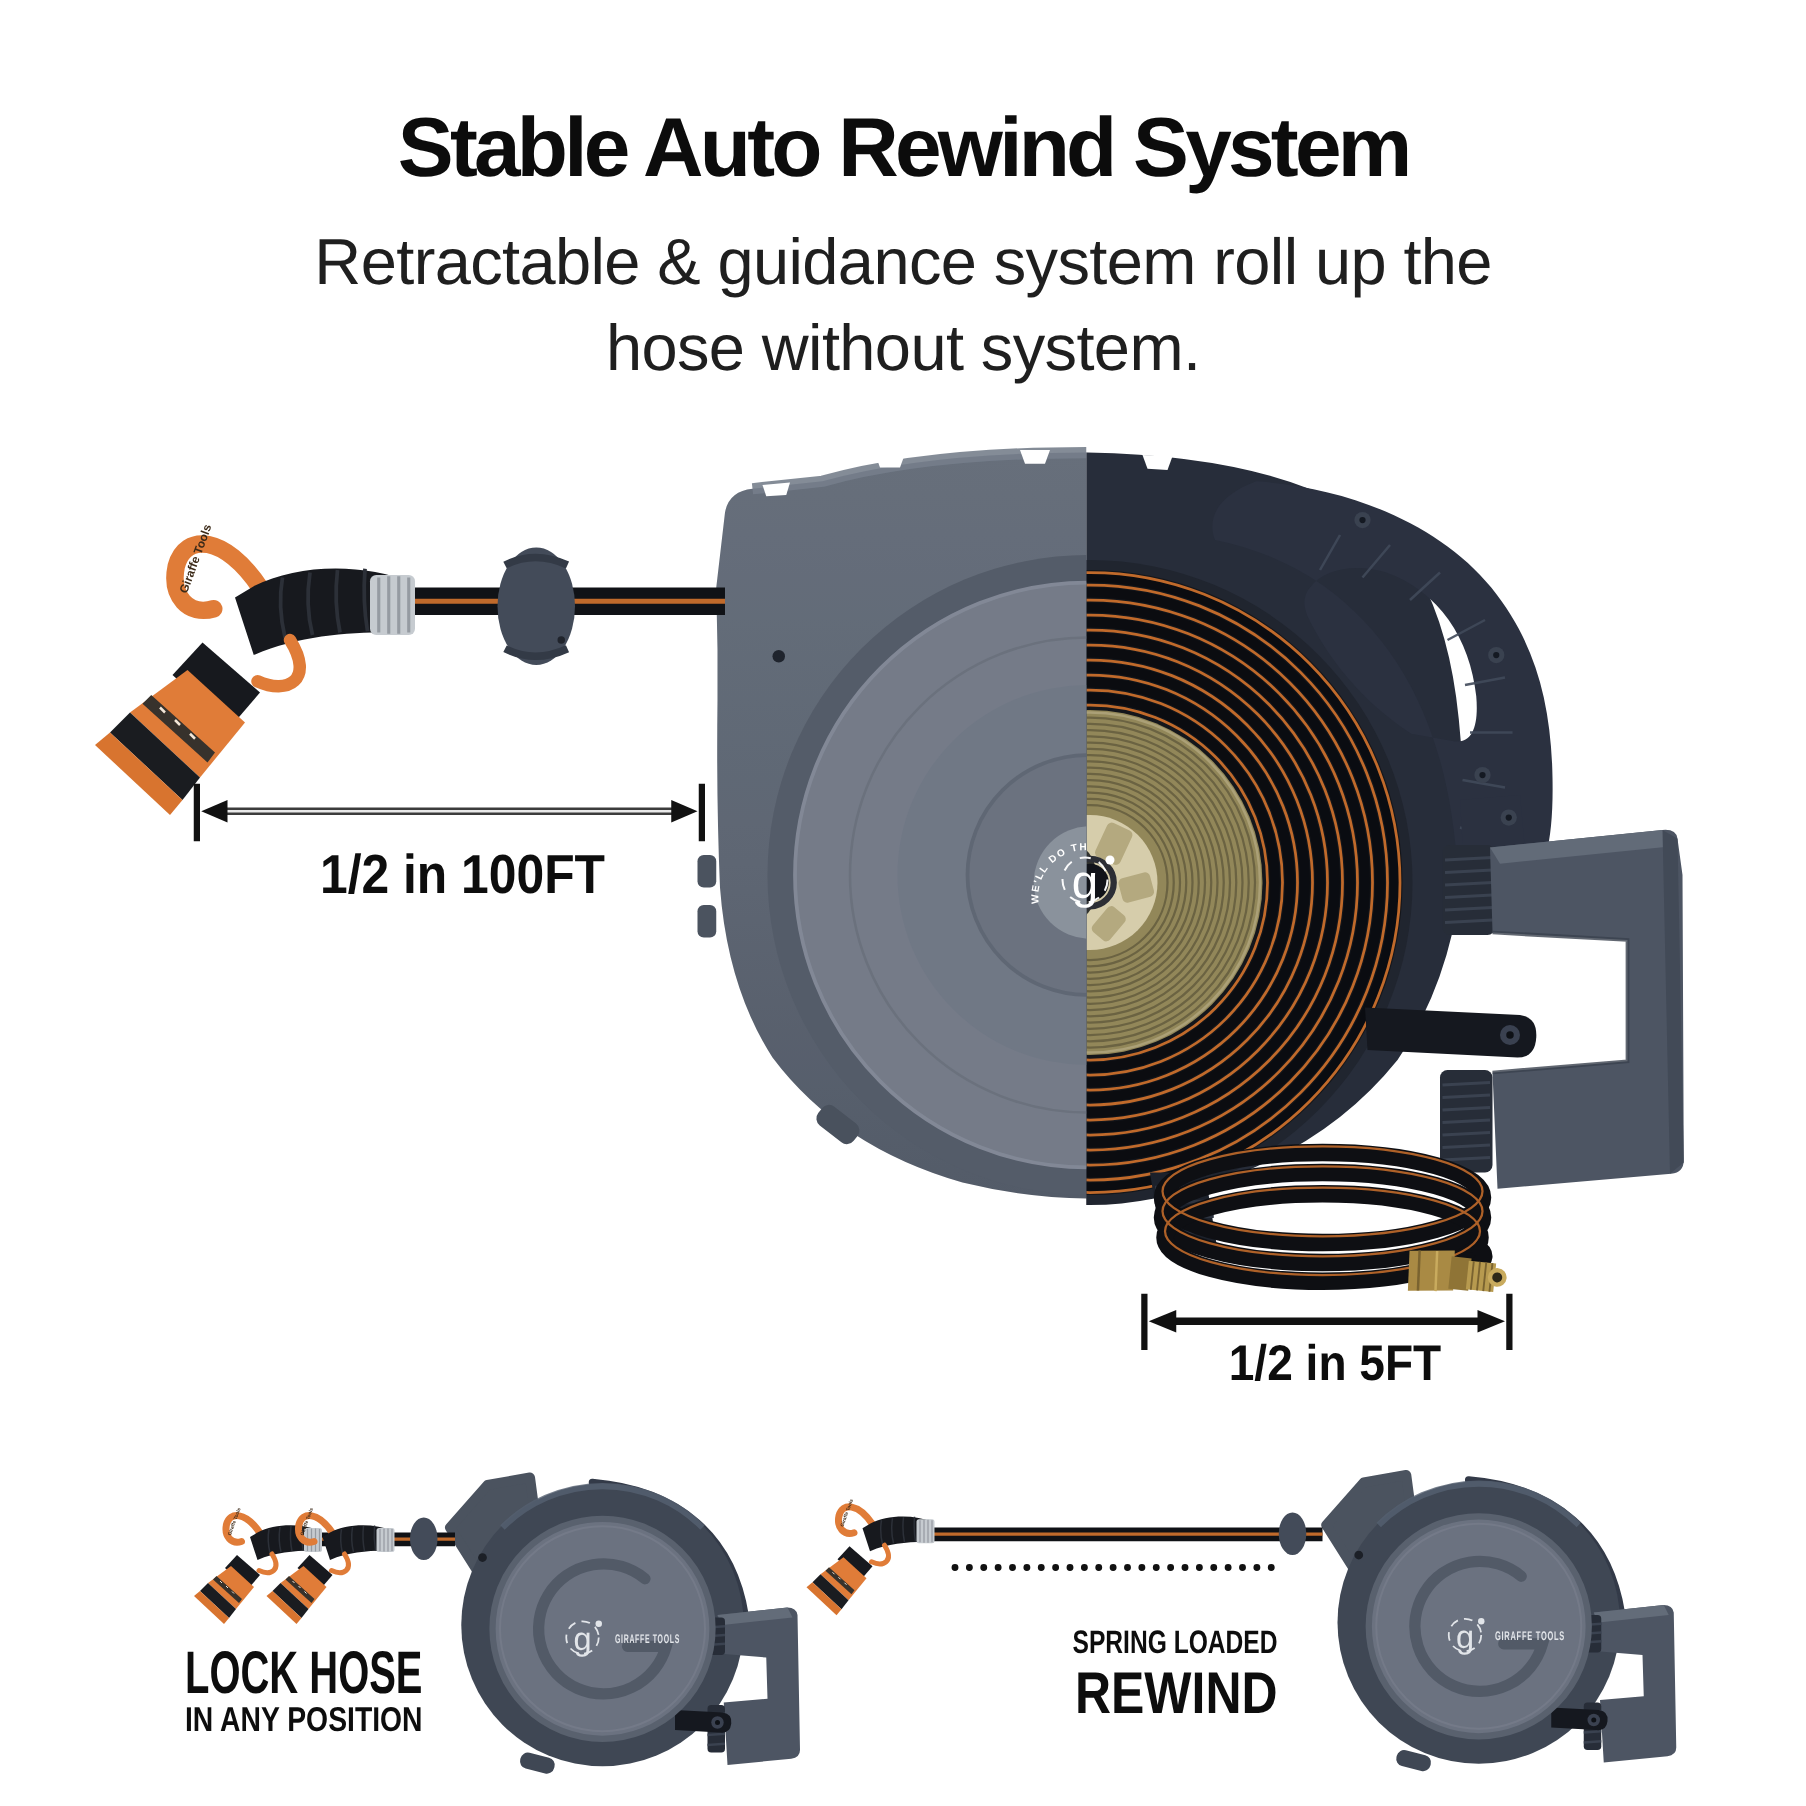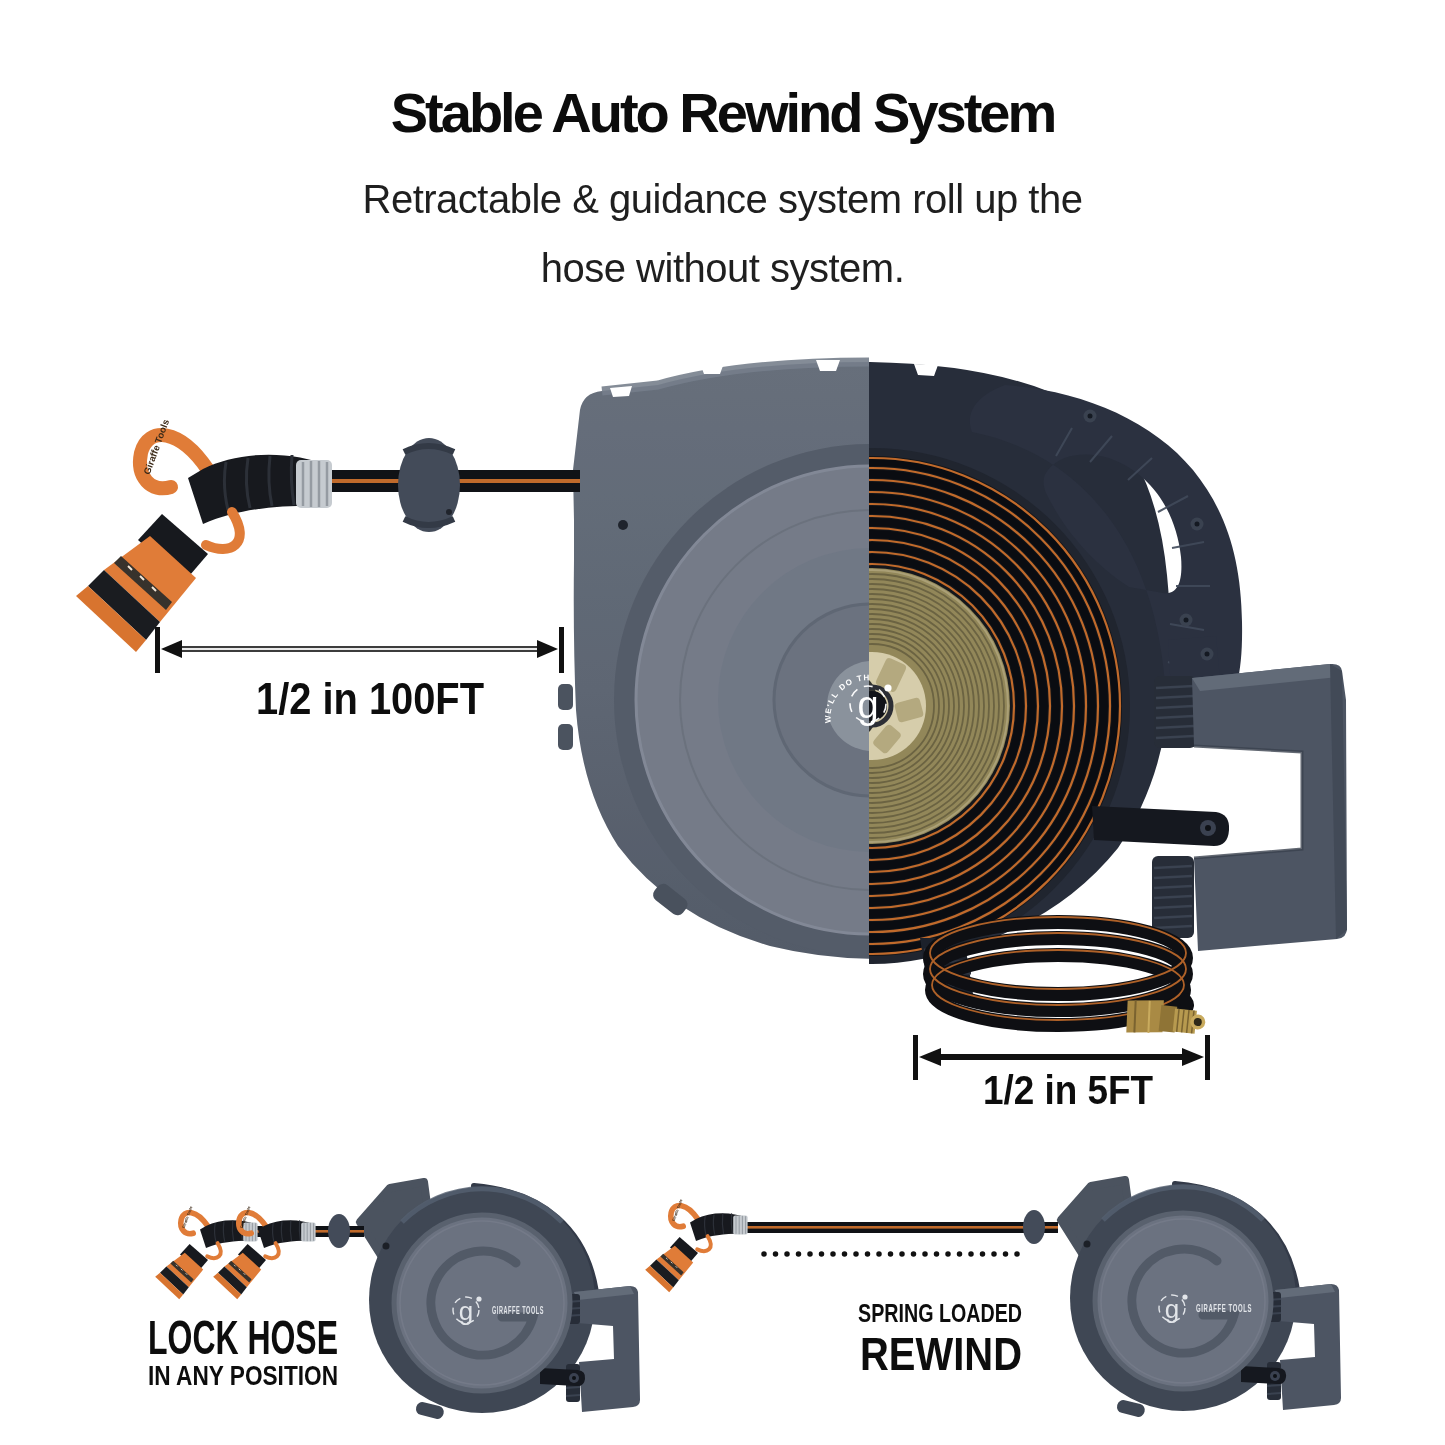--- a/index.html
+++ b/index.html
@@ -1,20 +1,20 @@
 <!DOCTYPE html>
 <html><head>
 <meta charset="utf-8">
 <style>
   html,body{margin:0;padding:0;background:#fff;}
   .canvas{position:relative;width:1445px;height:1445px;background:#ffffff;overflow:hidden;
           font-family:"Liberation Sans", sans-serif;}
   .hdr{position:absolute;top:84px;left:0;width:1445px;text-align:center;}
-  .title{font-size:56px;font-weight:bold;letter-spacing:-3px;color:#0c0c0c;margin:0;line-height:1.05;}
-  .subtitle{margin:22px 0 0 0;font-size:40px;color:#1f1f1f;line-height:69px;letter-spacing:-0.5px;}
+  .title{font-size:67px;font-weight:bold;letter-spacing:-3px;color:#0c0c0c;margin:0;line-height:1.05;}
+  .subtitle{margin:22px 0 0 0;font-size:52px;color:#1f1f1f;line-height:69px;letter-spacing:-0.5px;}
   svg{position:absolute;left:0;top:0;}
   .dimlabel{font-weight:bold;fill:#0d0d0d;}
   .cap{font-weight:bold;fill:#0d0d0d;}
   .brandtxt{fill:#e2e5e9;font-weight:bold;}
 </style>
 </head>
 <body>
 
 <div class="canvas">
 

